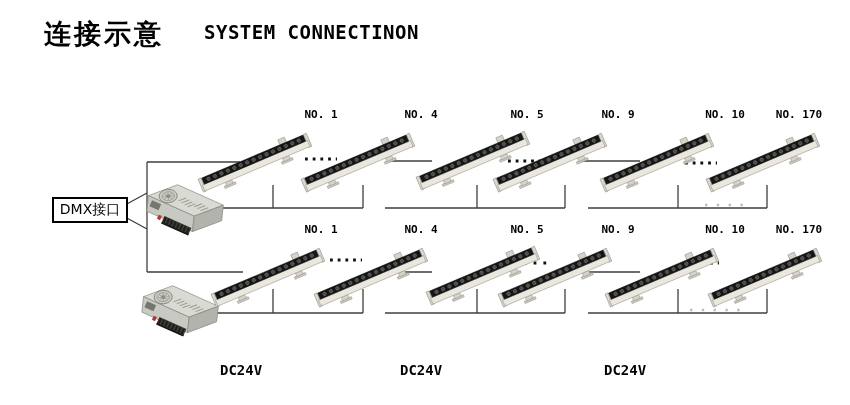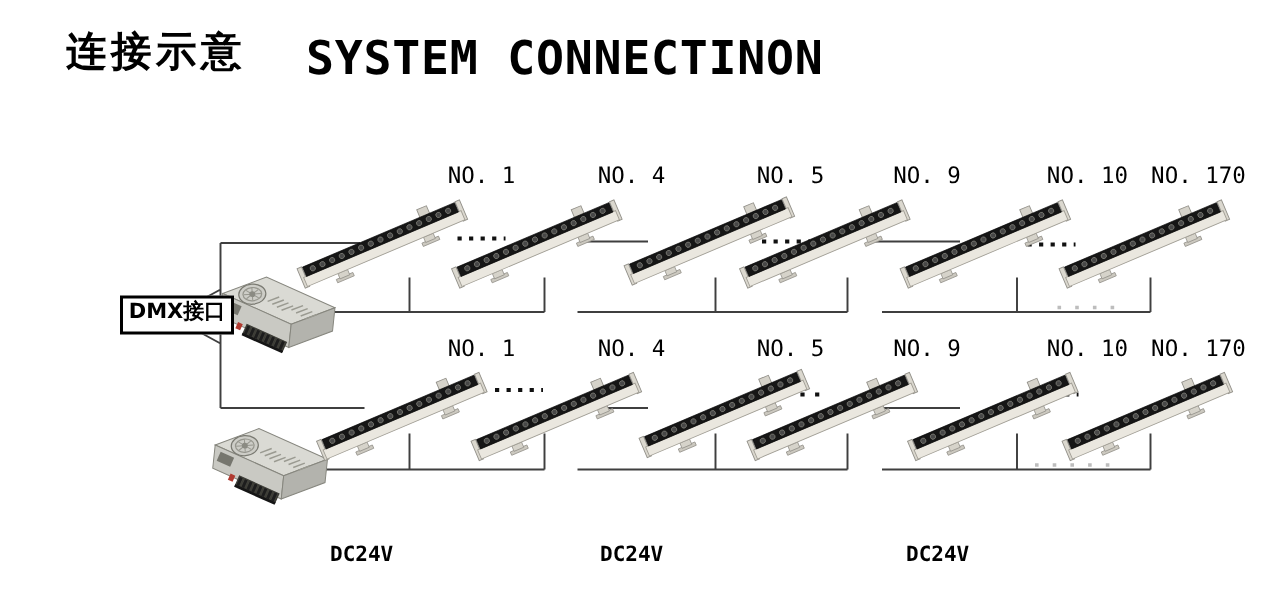--- a/index.html
+++ b/index.html
@@ -7,37 +7,37 @@
     position:relative;width:850px;height:405px;background:#fff;overflow:hidden;
     font-family:"DejaVu Sans",sans-serif;color:#000;
   }
   .title-zh{
     position:absolute;left:44px;top:16px;
     font-size:27px;font-weight:700;letter-spacing:3px;white-space:nowrap;
   }
   .title-en{
     position:absolute;left:204px;top:21px;
     font-family:"DejaVu Sans Mono",monospace;
-    font-size:31px;font-weight:700;letter-spacing:0.5px;white-space:nowrap;
+    font-size:19px;font-weight:700;letter-spacing:0.5px;white-space:nowrap;
   }
   .fl{
     position:absolute;transform:translateX(-50%);
     font-family:"DejaVu Sans Mono",monospace;
-    font-size:15px;font-weight:400;white-space:nowrap;
+    font-size:11px;font-weight:700;white-space:nowrap;
   }
   .dc{
     position:absolute;
     font-family:"DejaVu Sans Mono",monospace;
     font-size:14px;font-weight:700;white-space:nowrap;margin-top:44px;
   }
   .dmx{
     position:absolute;left:52px;top:197px;width:72px;height:22px;
     border:2px solid #000;background:#fff;
-    display:flex;align-items:flex-start;justify-content:center;
-    font-size:14px;font-weight:700;white-space:nowrap;margin-left:28px;
+    display:flex;align-items:center;justify-content:center;
+    font-size:14px;font-weight:400;white-space:nowrap;
   }
   .cap{
     position:absolute;left:492px;top:350px;transform:translateX(-50%);
     font-size:15px;font-weight:700;white-space:nowrap;
   }
   svg.diagram{position:absolute;left:0;top:0;}
 </style>
 </head>
 <body>
 

